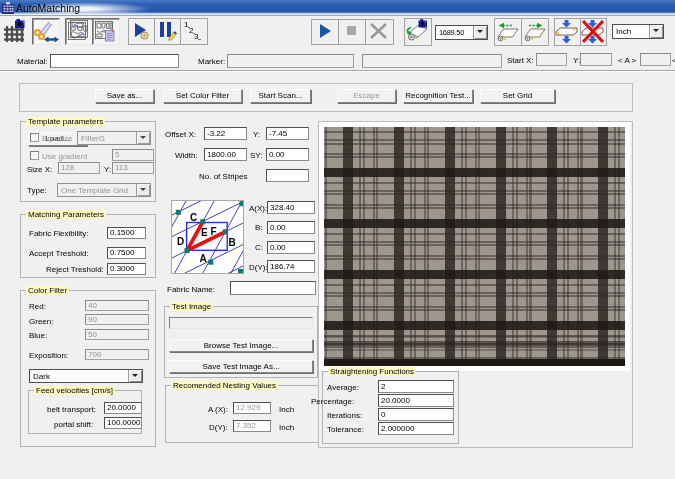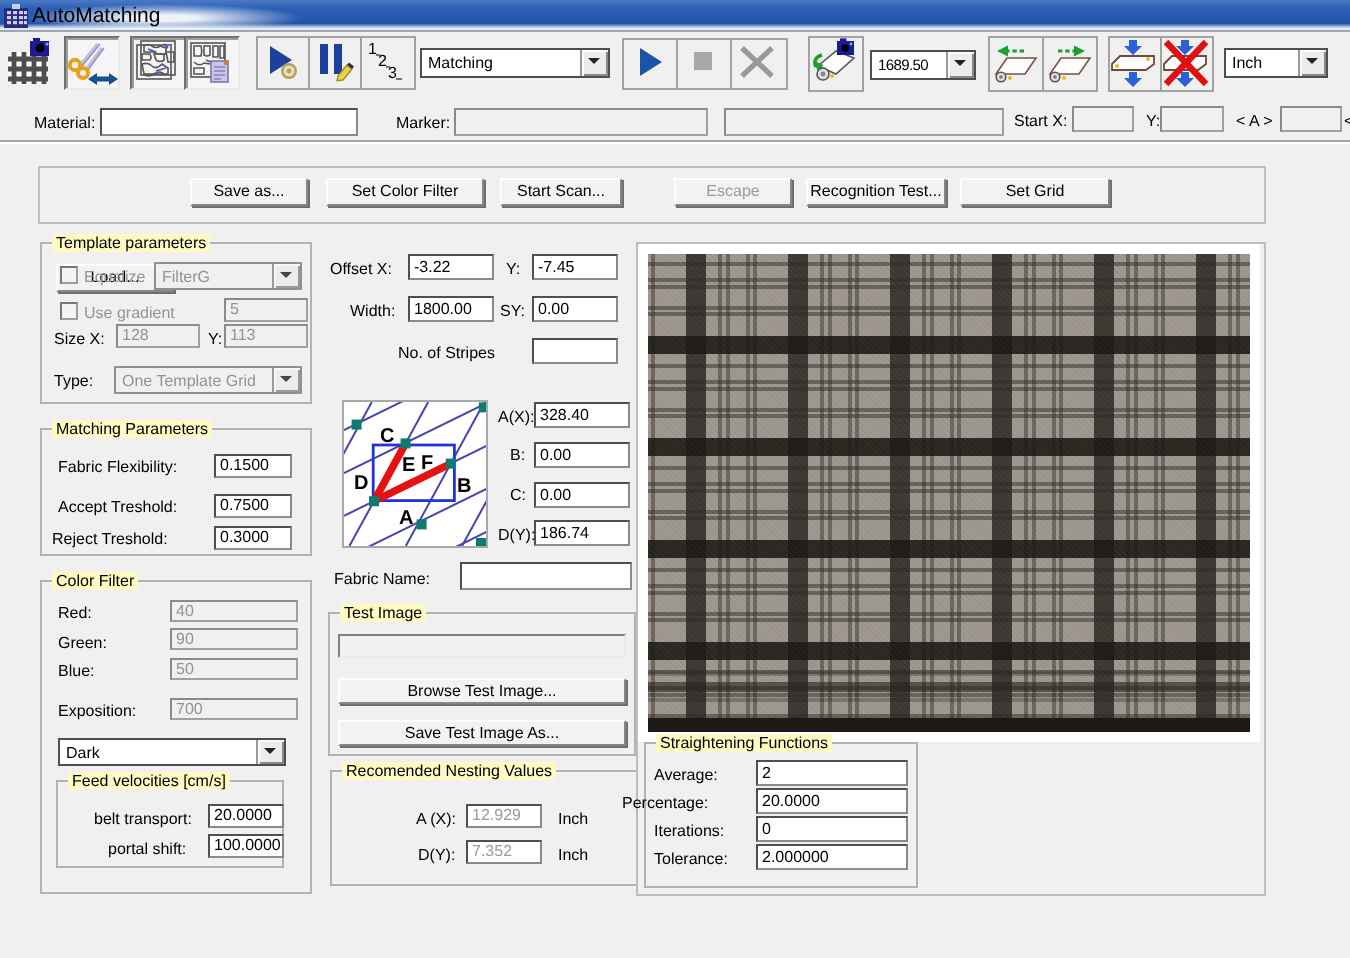--- a/index.html
+++ b/index.html
@@ -150,24 +150,20 @@
       <text x="4" y="9">1</text>
         <text x="9" y="15">2</text>
         <text x="14" y="21">3</text>
     </g>
     <g stroke="#555" stroke-width="0.8">
         <line x1="8" y1="9.5" x2="10" y2="9.5"></line>
         <line x1="13" y1="15.5" x2="15" y2="15.5"></line>
         <line x1="18" y1="21.5" x2="21" y2="21.5"></line>
       </g>
   </svg>
-  <div class="combo" style="left:210px;top:24px;width:93px;height:13px;">
-      <span class="tx">Matching</span>
-      <span class="dd"></span>
-    </div>
   <div class="tbtn" style="left:311px;top:19px;width:27px;height:24px;"></div>
   <svg width="27" height="24" style="left:311px;top:19px;">
     <path d="M9 5 L20 12 L9 19 Z" fill="#1b55a8"></path>
   </svg>
   <div class="tbtn" style="left:338px;top:19px;width:27px;height:24px;"></div>
   <div class="ab" style="left:347px;top:26px;width:9px;height:9px;background:#a8a8a8;"></div>
   <div class="tbtn" style="left:365px;top:19px;width:27px;height:24px;"></div>
   <svg width="27" height="24" style="left:365px;top:19px;">
     <g stroke="#999" stroke-width="2.6">
         <line x1="6" y1="5" x2="21" y2="19"></line>
@@ -278,21 +274,21 @@
       <span class="dd"></span>
     </div>
 
   <div class="gb" style="left:20px;top:214px;width:134px;height:62px;">
       <span>Matching Parameters</span>
     </div>
   <div class="lbl" style="left:29px;top:229px;">Fabric Flexibility:</div>
   <div class="tb" style="left:107px;top:227px;width:33px;height:10px;line-height:10px;">0.1500</div>
   <div class="lbl" style="left:29px;top:249px;">Accept Treshold:</div>
   <div class="tb" style="left:107px;top:247px;width:33px;height:10px;line-height:10px;">0.7500</div>
-  <div class="lbl" style="left:26px;top:265px;">Reject Treshold:</div>
+  <div class="lbl" style="left:46px;top:265px;">Reject Treshold:</div>
   <div class="tb" style="left:107px;top:263px;width:33px;height:10px;line-height:10px;">0.3000</div>
 
   <div class="gb" style="left:20px;top:290px;width:134px;height:155px;">
       <span>Color Filter</span>
     </div>
   <div class="lbl" style="left:29px;top:302px;">Red:</div>
   <div class="tb tbd" style="left:85px;top:300px;width:58px;height:9px;line-height:9px;">40</div>
   <div class="lbl" style="left:29px;top:317px;">Green:</div>
   <div class="tb tbd" style="left:85px;top:314px;width:58px;height:9px;line-height:9px;">90</div>
   <div class="lbl" style="left:29px;top:331px;">Blue:</div>

